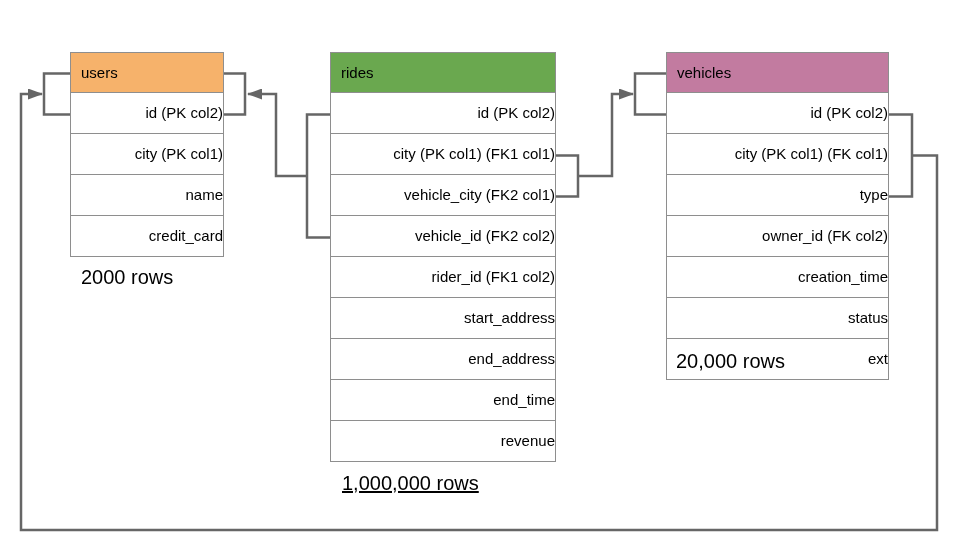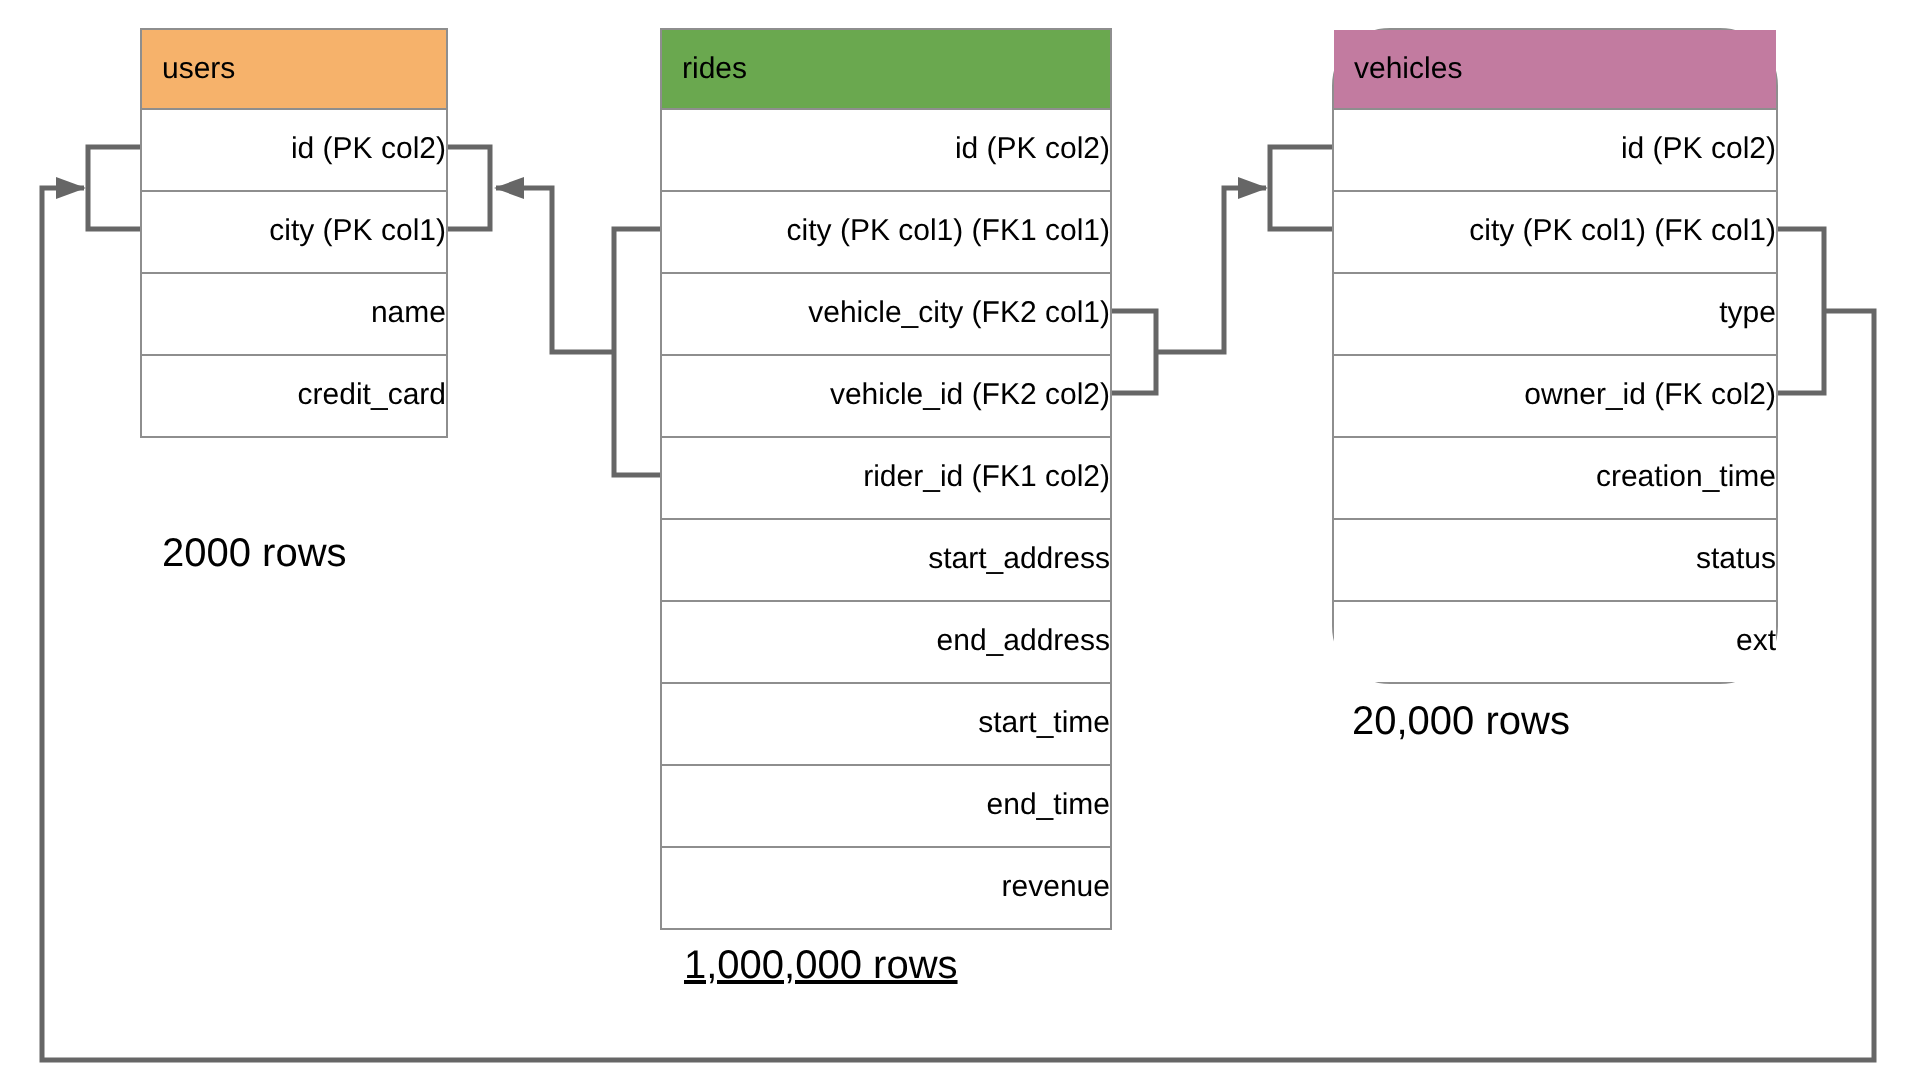--- a/index.html
+++ b/index.html
@@ -30,20 +30,21 @@
   }
   .arrowhead {
     fill: var(--connector, #666666);
   }
   .tbl {
     position: absolute;
     z-index: 2;
     background: #fde047;
     border: 1px solid var(--table-border, #8e8e8e);
     box-sizing: content-box;
+    margin-top: 38px;
   }
   .hdr {
     height: 39px;
     line-height: 39px;
     padding-left: 10px;
     font-size: 15px;
     color: var(--text, #000000);
     white-space: nowrap;
     overflow: hidden;
   }
@@ -112,27 +113,26 @@
 
   <div class="tbl" style="left:330px; top:14px; width:224px;">
     <div class="hdr hdr-rides">rides</div>
     <div class="row">id (PK col2)</div>
     <div class="row">city (PK col1) (FK1 col1)</div>
     <div class="row">vehicle_city (FK2 col1)</div>
     <div class="row">vehicle_id (FK2 col2)</div>
     <div class="row">rider_id (FK1 col2)</div>
     <div class="row">start_address</div>
     <div class="row">end_address</div>
-    <div class="row">start_time</div>
     <div class="row">end_time</div>
     <div class="row">revenue</div>
   </div>
   <div class="caption" style="left:342px; top:472px;text-decoration:underline;">1,000,000 rows</div>
 
-  <div class="tbl" style="left:666px; top:14px; width:221px;border-radius:29px;">
+  <div class="tbl" style="left:666px; top:14px; width:221px;">
     <div class="hdr hdr-vehicles">vehicles</div>
     <div class="row">id (PK col2)</div>
     <div class="row">city (PK col1) (FK col1)</div>
     <div class="row">type</div>
     <div class="row">owner_id (FK col2)</div>
     <div class="row">creation_time</div>
     <div class="row">status</div>
     <div class="row">ext</div>
   </div>
   <div class="caption" style="left:676px; top:350px;">20,000 rows</div>

